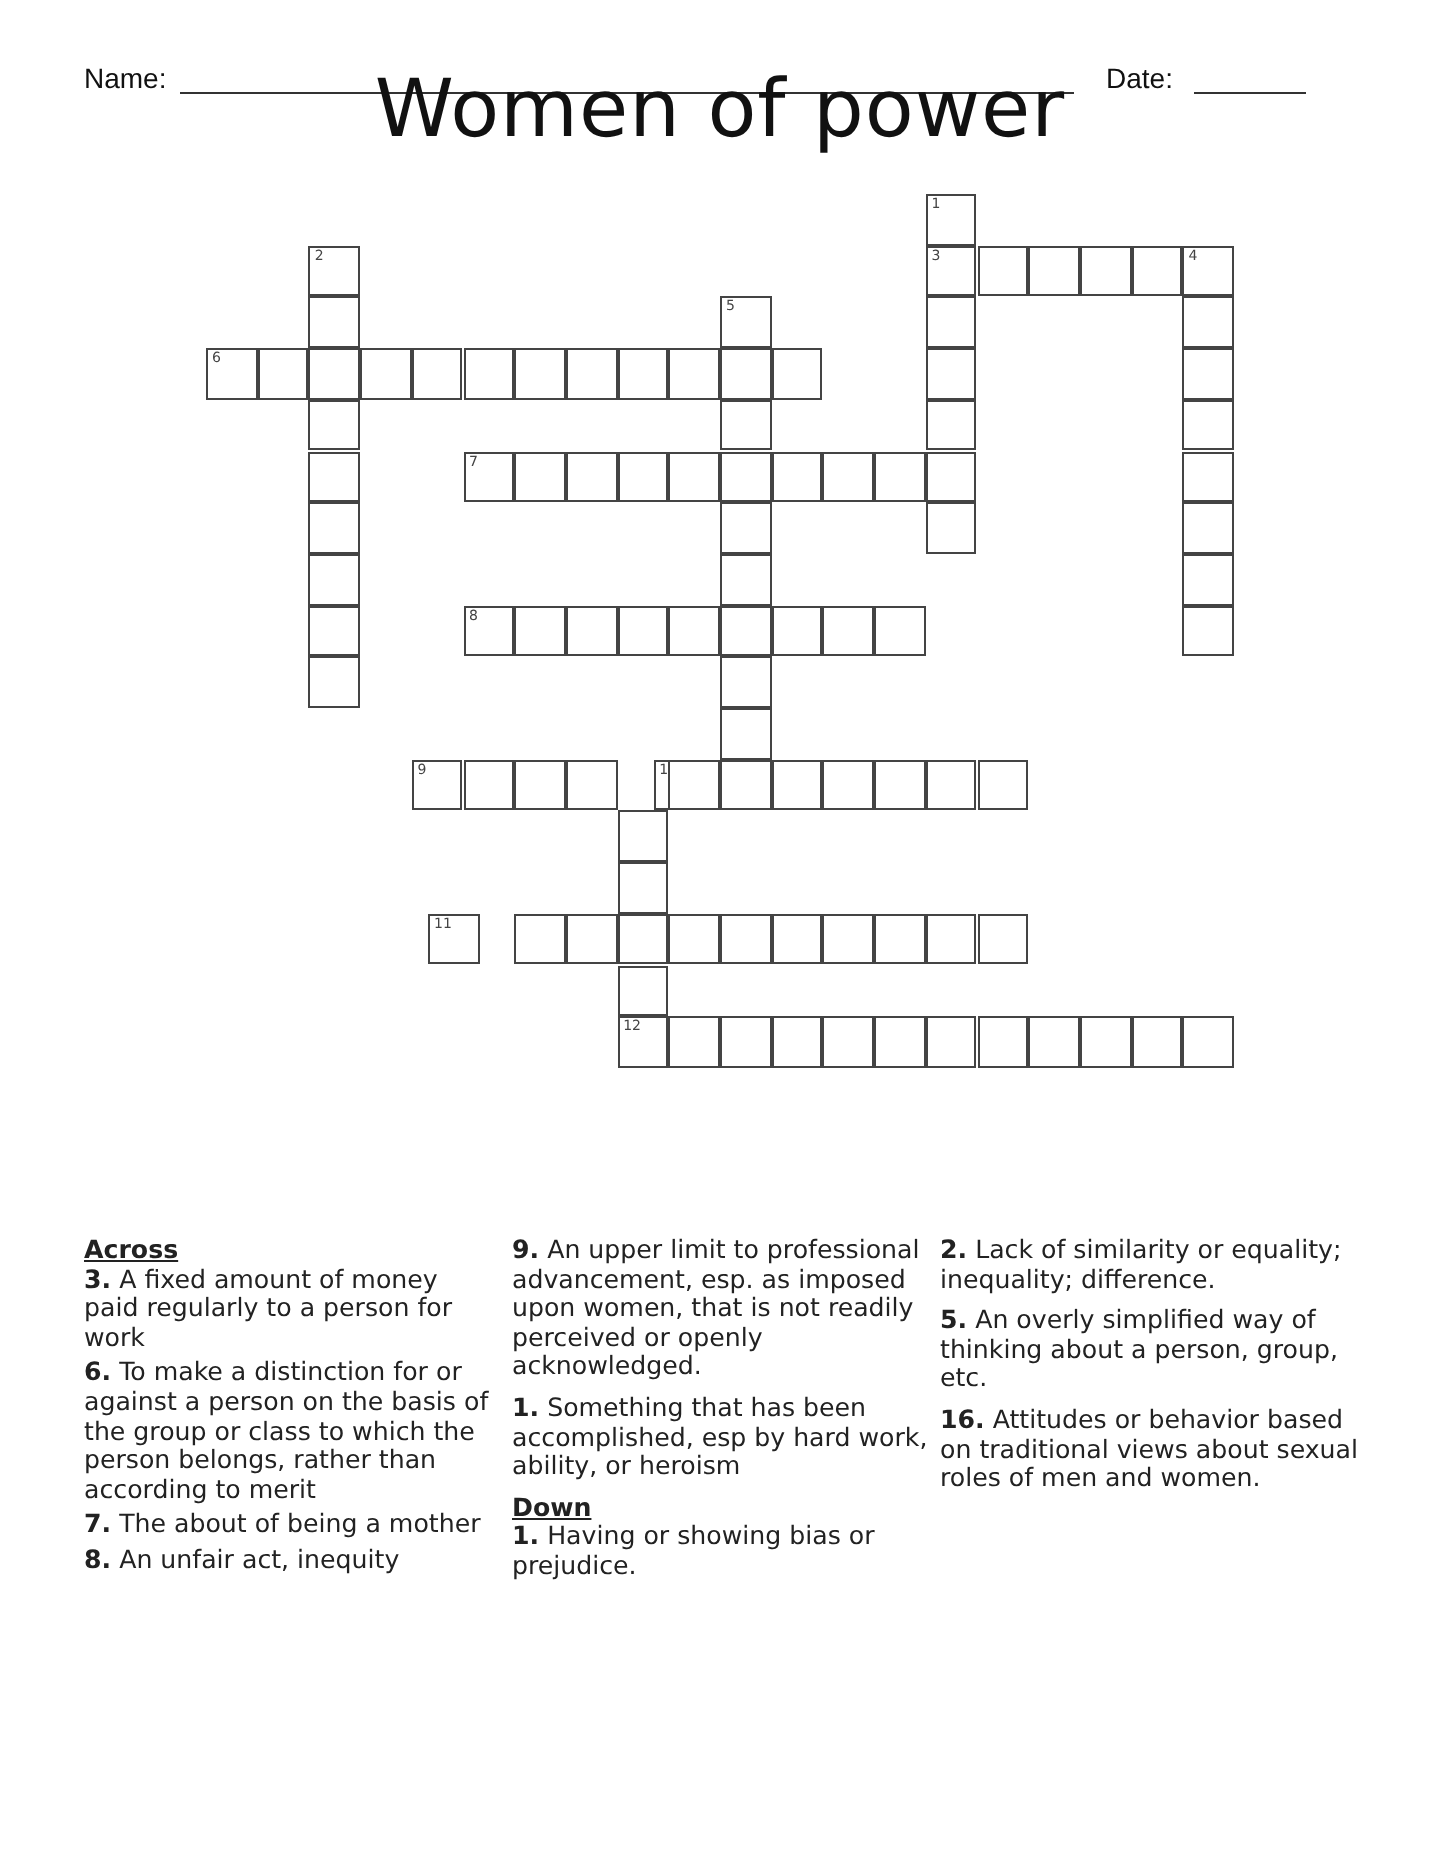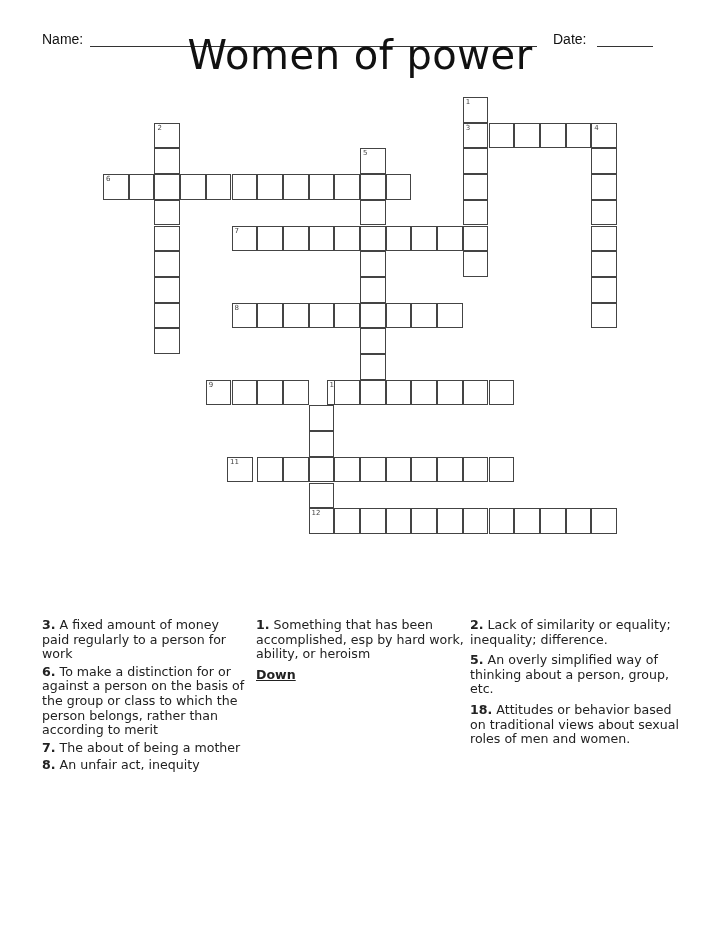--- a/index.html
+++ b/index.html
@@ -124,21 +124,21 @@
     <div class="cell" style="left: 437.1px; top: 379.7px;"></div>
     <div class="cell" style="left: 462.8px; top: 379.7px;"></div>
     <div class="cell" style="left: 488.5px; top: 379.7px;"></div>
     <div class="cell" style="left: 308.6px; top: 405.4px;"></div>
     <div class="cell" style="left: 308.6px; top: 431.1px;"></div>
     <div class="cell" style="left: 308.6px; top: 456.8px;"></div>
     <div class="cell" style="left: 308.6px; top: 482.5px;"></div>
     <div class="cell" style="left: 308.6px; top: 508.2px;">
       <span class="num">12</span>
     </div>
-    <div class="cell" style="left: 227px; top: 456.8px;">
+    <div class="cell" style="left: 214px; top: 456.8px;">
       <span class="num">11</span>
     </div>
     <div class="cell" style="left: 257.2px; top: 456.8px;"></div>
     <div class="cell" style="left: 282.9px; top: 456.8px;"></div>
     <div class="cell" style="left: 334.3px; top: 456.8px;"></div>
     <div class="cell" style="left: 360px; top: 456.8px;"></div>
     <div class="cell" style="left: 385.7px; top: 456.8px;"></div>
     <div class="cell" style="left: 411.4px; top: 456.8px;"></div>
     <div class="cell" style="left: 437.1px; top: 456.8px;"></div>
     <div class="cell" style="left: 462.8px; top: 456.8px;"></div>
@@ -150,28 +150,31 @@
     <div class="cell" style="left: 437.1px; top: 508.2px;"></div>
     <div class="cell" style="left: 462.8px; top: 508.2px;"></div>
     <div class="cell" style="left: 488.5px; top: 508.2px;"></div>
     <div class="cell" style="left: 514.2px; top: 508.2px;"></div>
     <div class="cell" style="left: 539.9px; top: 508.2px;"></div>
     <div class="cell" style="left: 565.6px; top: 508.2px;"></div>
     <div class="cell" style="left: 591.3px; top: 508.2px;"></div>
   </div>
 
 <div class="clues" style="left:42px; width:205px;">
+  <div class="sec">Across</div>
   <div class="clue"><b>3.</b> <span>A fixed amount of money paid regularly to a person for work</span></div>
   <div class="clue"><b>6.</b> <span>To make a distinction for or against a person on the basis of the group or class to which the person belongs, rather than according to merit</span></div>
   <div class="clue"><b>7.</b> <span>The about of being a mother</span></div>
   <div class="clue"><b>8.</b> <span>An unfair act, inequity</span></div>
 </div>
 
 <div class="clues" style="left:256px; width:210px;">
+  <div class="clue" style="margin-bottom:6px;"><b>9.</b> <span>An upper limit to professional advancement, esp. as imposed upon women, that is not readily perceived or openly acknowledged.</span></div>
   <div class="clue" style="margin-bottom:6px;"><b>1.</b> <span>Something that has been accomplished, esp by hard work, ability, or heroism</span></div>
   <div class="sec">Down</div>
+  <div class="clue"><b>1.</b> <span>Having or showing bias or prejudice.</span></div>
 </div>
 
 <div class="clues" style="left:470px; width:215px;">
   <div class="clue" style="margin-bottom:6px;"><b>2.</b> <span>Lack of similarity or equality; inequality; difference.</span></div>
   <div class="clue" style="margin-bottom:6px;"><b>5.</b> <span>An overly simplified way of thinking about a person, group, etc.</span></div>
-  <div class="clue"><b>18.</b> <span>Attitudes or behavior based on traditional views about sexual roles of men and women.</span></div>
+  <div class="clue"><b>16.</b> <span>Attitudes or behavior based on traditional views about sexual roles of men and women.</span></div>
 </div>
 
 </body></html>

